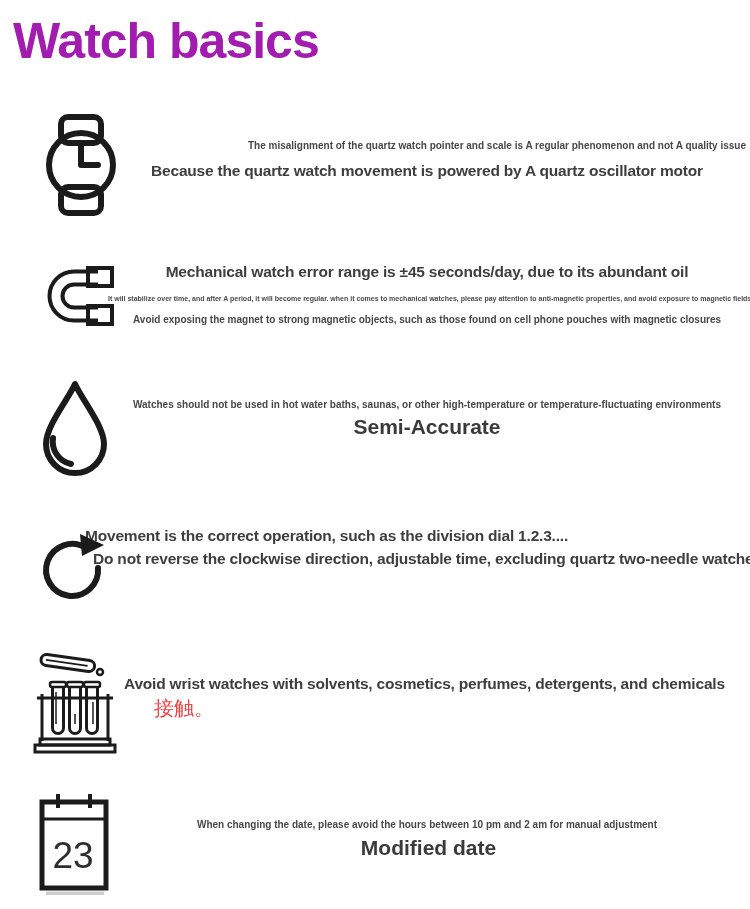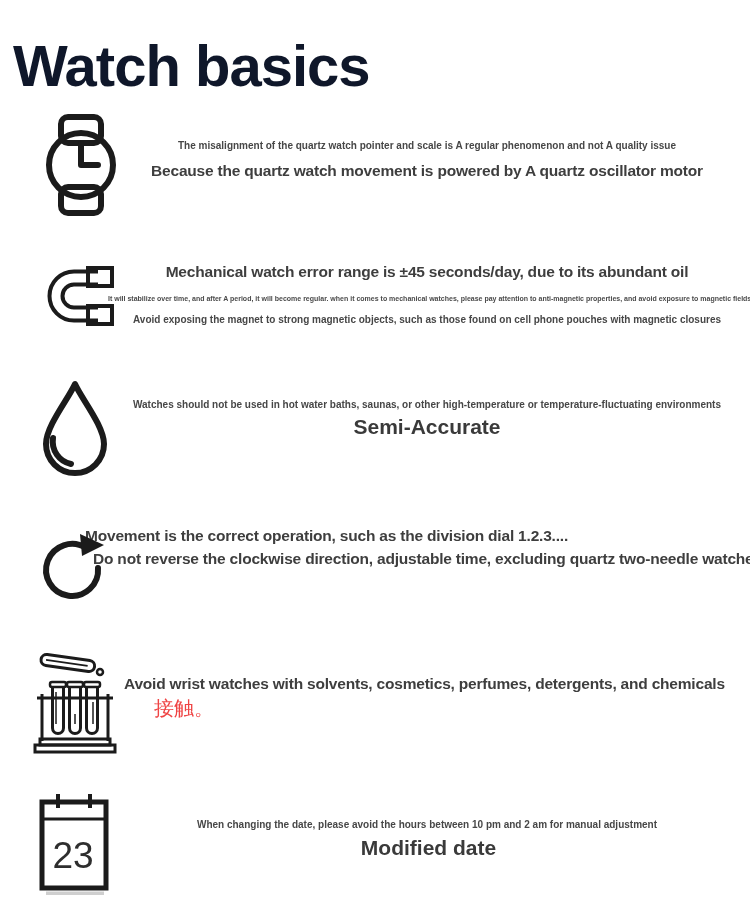--- a/index.html
+++ b/index.html
@@ -1,22 +1,22 @@
 <!DOCTYPE html>
 <html><head>
 <meta charset="utf-8">
 <style>
   html,body{margin:0;padding:0;}
   body{
     width:750px;height:909px;background:#ffffff;position:relative;overflow:hidden;
     font-family:"Liberation Sans","DejaVu Sans",sans-serif;
   }
   .page-title{
-    position:absolute;left:13px;top:32px;
-    font-size:58px;font-weight:bold;color:#0f172a;letter-spacing:-1px;
+    position:absolute;left:13px;top:12px;
+    font-size:50px;font-weight:bold;color:#a21caf;letter-spacing:-1px;
   }
   .section{position:absolute;left:0;width:750px;}
   .icon-box{position:absolute;text-align:center;}
   .text-col{margin-left:108px;margin-right:4px;}
   .line{white-space:nowrap;overflow:visible;}
   .t-small{font-size:10px;font-weight:bold;color:#474747;text-align:center;line-height:12px;}
   .t-tiny{font-size:7px;font-weight:bold;color:#4a4a4a;text-align:center;line-height:9px;}
   .t-med{font-size:15.5px;font-weight:bold;color:#3e3e3e;text-align:center;letter-spacing:-0.2px;line-height:18px;}
   .t-med-left{font-size:15.5px;font-weight:bold;color:#3e3e3e;text-align:left;letter-spacing:-0.2px;line-height:18px;}
   .t-header{font-size:21px;font-weight:bold;color:#3a3a3a;text-align:center;line-height:24px;}
@@ -32,21 +32,21 @@
 <div class="section" style="top:112px;">
   <div class="icon-box" style="left:37px;top:2px;">
     <svg width="88" height="102" viewBox="0 0 88 102">
       <rect x="24" y="3" width="40" height="26" rx="7" fill="#fff" class="stroke" stroke-width="6"></rect>
       <rect x="24" y="73" width="40" height="26" rx="7" fill="#fff" class="stroke" stroke-width="6"></rect>
       <circle cx="44" cy="51" r="32" fill="#fff" class="stroke" stroke-width="6"></circle>
       <path d="M44 30 V51 H61" class="stroke" stroke-width="6" stroke-linecap="round" stroke-linejoin="round"></path>
     </svg>
   </div>
   <div class="text-col">
-    <div class="line t-small" style="margin-top:28px;">The misalignment of the quartz watch pointer and scale is A regular phenomenon and not A quality issue</div>
+    <div class="line t-small" style="margin-top:28px;text-align:right;">The misalignment of the quartz watch pointer and scale is A regular phenomenon and not A quality issue</div>
     <div class="line t-med" style="margin-top:10px;">Because the quartz watch movement is powered by A quartz oscillator motor</div>
   </div>
 </div>
 
 <div class="section" style="top:262px;">
   <div class="icon-box" style="left:38px;top:2px;">
     <svg width="80" height="64" viewBox="0 0 80 64">
       <path d="M60 14 H36 A18 18 0 0 0 36 50 H60" class="stroke" stroke-width="17"></path>
       <path d="M60 14 H36 A18 18 0 0 0 36 50 H60" fill="none" stroke="#fff" stroke-width="9"></path>
       <rect x="50" y="4" width="24" height="18" fill="#fff" class="stroke" stroke-width="4"></rect>

